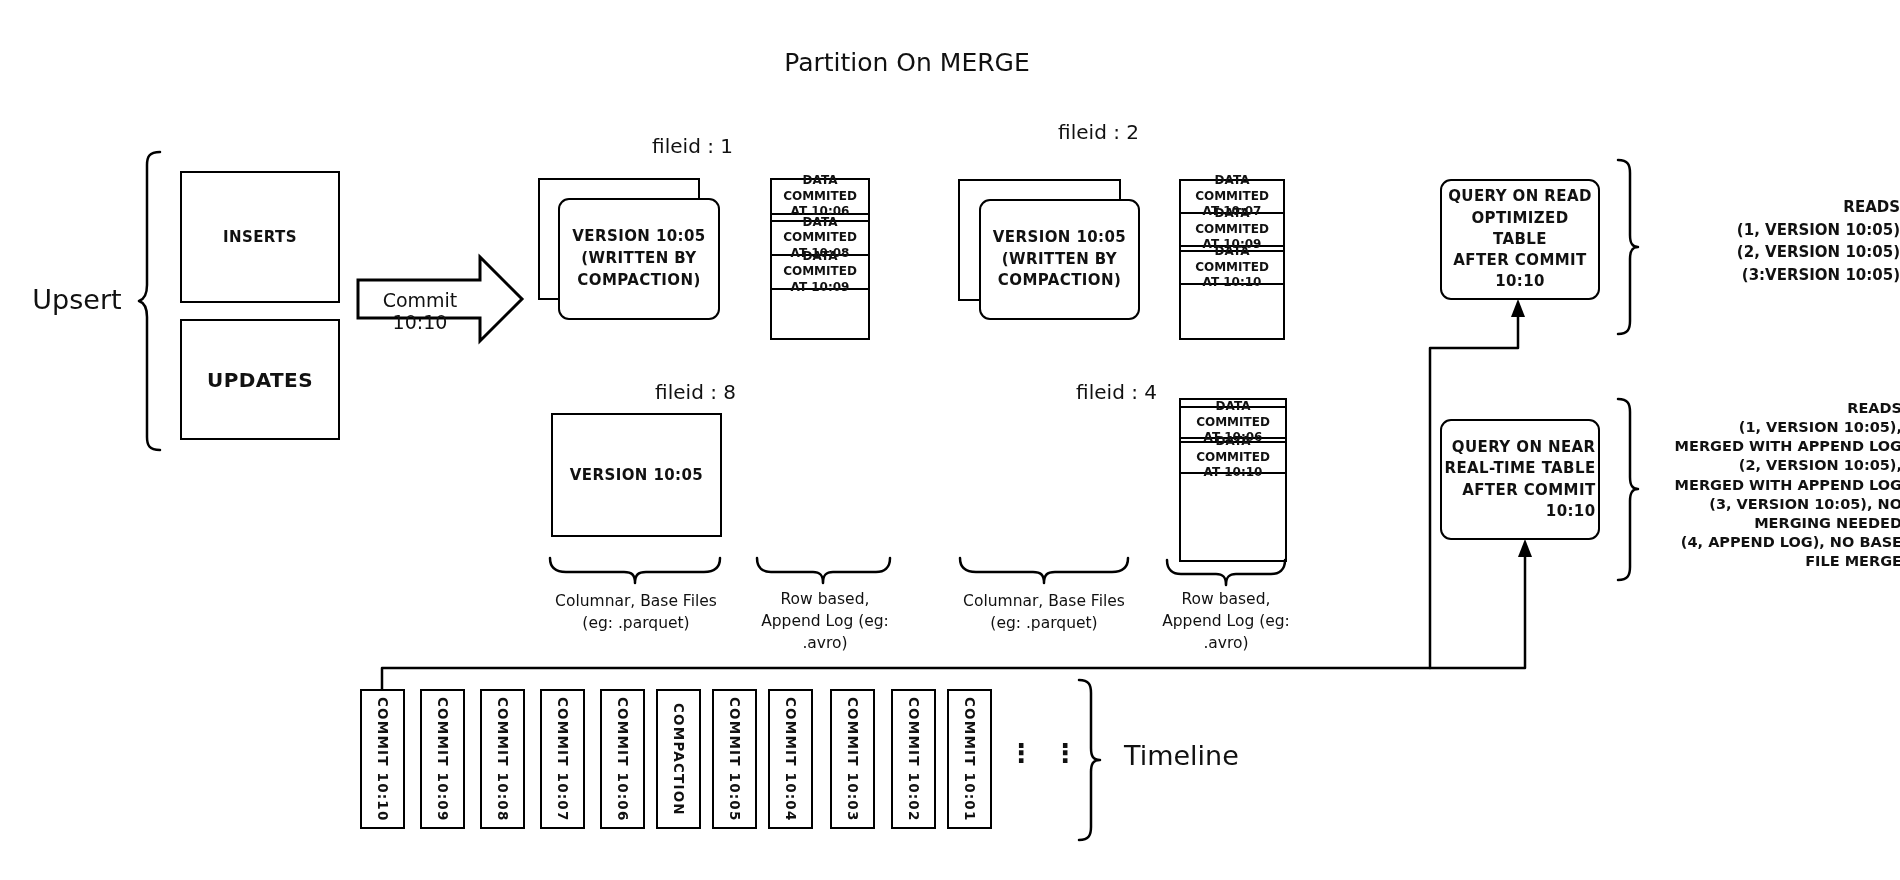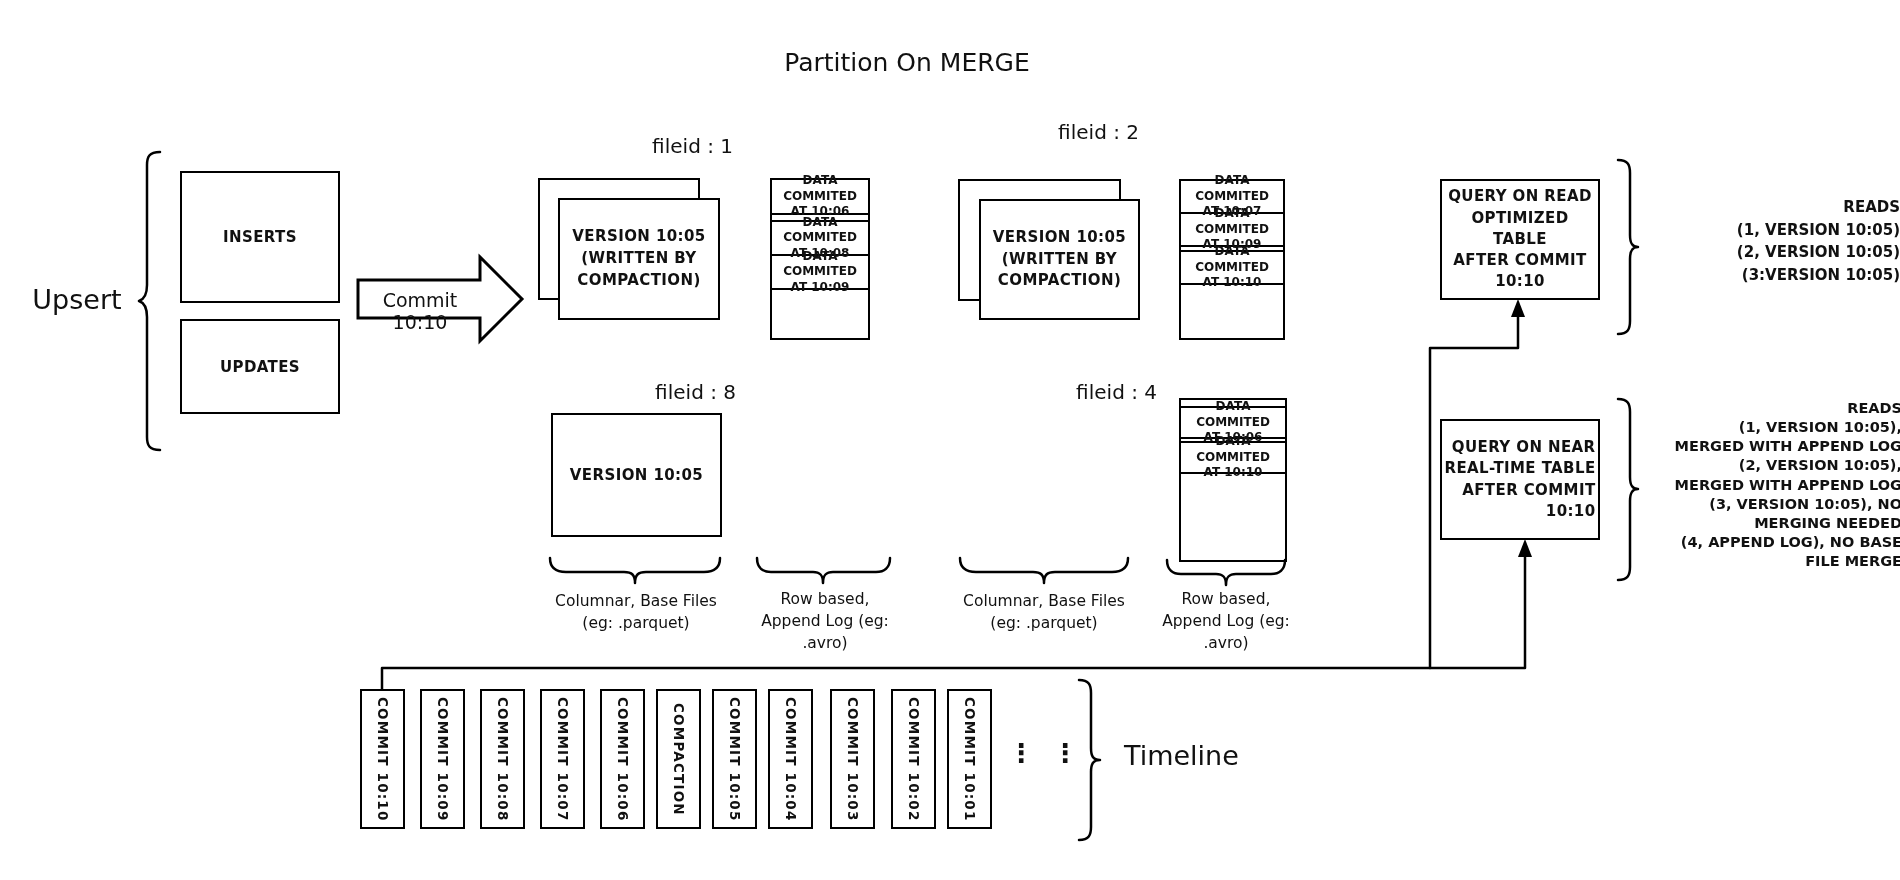--- a/index.html
+++ b/index.html
@@ -1,19 +1,19 @@
 <!DOCTYPE html>
 <html><head>
 <meta charset="utf-8">
 <style>
   html,body{margin:0;padding:0;background:#fff;}
   #canvas{position:relative;width:1900px;height:880px;background:#ffffff;overflow:hidden;
           font-family:"DejaVu Sans",sans-serif;color:#111;}
   .abs{position:absolute;}
-  .ml{white-space:pre-line;}
+  .ml{white-space:pre-line;border-radius:11px;}
   .cap{font-size:15.5px;line-height:1.42;text-align:center;}
   .handw{font-family:"DejaVu Sans",sans-serif;}
   .marker{font-weight:700;letter-spacing:.4px;}
   .box{position:absolute;border:2.5px solid #000;background:#fff;display:flex;
        align-items:center;justify-content:center;text-align:center;box-sizing:border-box;}
   .ghost{position:absolute;border:2.5px solid #000;background:#fff;box-sizing:border-box;}
   .fileid{font-size:20px;text-align:right;}
   .vtxt{font-size:15px;line-height:1.45;}
   .qtxt{font-size:15px;line-height:1.42;}
   .logcol{position:absolute;border:2.5px solid #000;background:#fff;box-sizing:border-box;
@@ -38,21 +38,21 @@
 
   <div class="abs handw" style="left:657px;top:48px;width:500px;text-align:center;font-size:25px;">Partition On MERGE</div>
 
   <div class="abs handw" style="left:22px;top:284px;width:110px;text-align:center;font-size:27px;">Upsert</div>
   <svg style="left:138px;top:150px;" width="26" height="302">
     <path class="stroke" d="M22,2 C11,2 9,7 9,15 L9,135 C9,143 7,149 1,151 C7,153 9,159 9,167 L9,287 C9,295 11,300 22,300"></path>
   </svg>
   <div class="box marker" style="left:180px;top:159px;width:160px;height:132px;font-size:15px;margin-top:12px;">
     <span>INSERTS</span>
   </div>
-  <div class="box marker" style="left:180px;top:319px;width:160px;height:95px;font-size:15px;">
+  <div class="box marker" style="left:180px;top:319px;width:160px;height:121px;font-size:20px;">
     <span>UPDATES</span>
   </div>
 
   <svg style="left:356px;top:253px;" width="172" height="94">
     <polygon points="2,27 124,27 124,4 166,46 124,88 124,65 2,65" style="fill:#fff;stroke:#000;stroke-width:3;stroke-linejoin:miter;"></polygon>
   </svg>
   <div class="abs handw" style="left:362px;top:289px;width:116px;text-align:center;font-size:19px;">Commit 10:10</div>
 
   <div class="abs handw fileid" style="left:533px;top:134px;width:200px;">fileid : 1</div>
   <div class="ghost" style="left:538px;top:178px;width:162px;height:122px;"></div>

